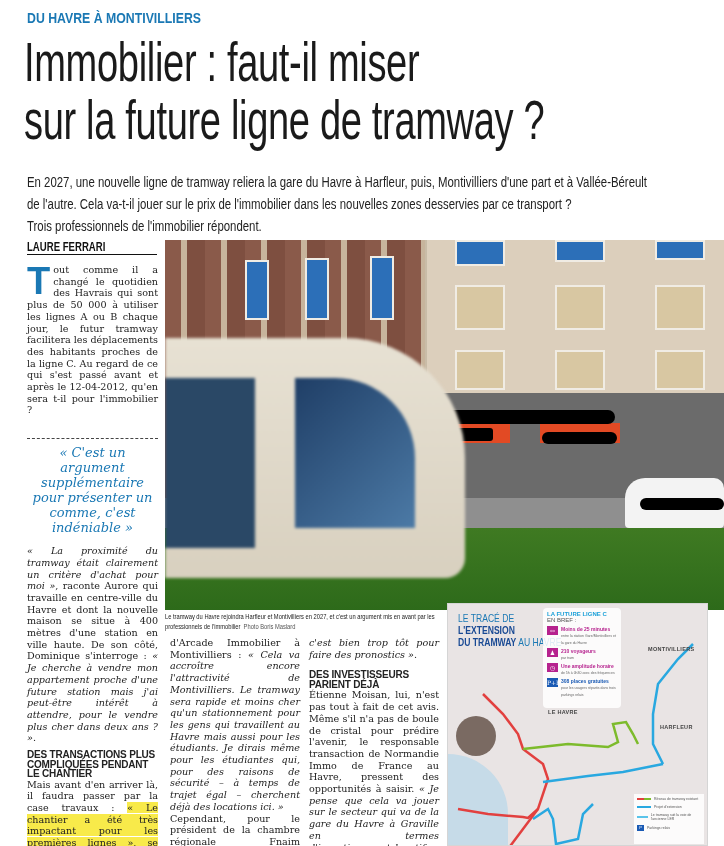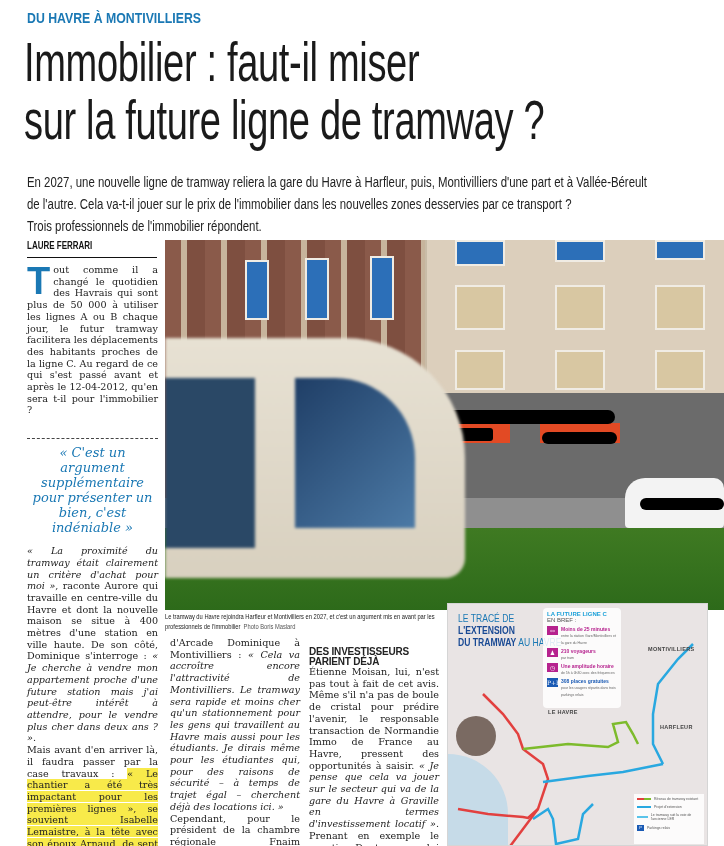--- a/index.html
+++ b/index.html
@@ -20,21 +20,21 @@
   }
   .chapo {
     position: absolute; left: 27px; top: 171px; width: 960px;
     font-family: "Liberation Sans", sans-serif; font-size: 15.5px;
     line-height: 22px; color: #222;
     transform: scaleX(0.735); transform-origin: left top;
   }
   .byline {
     position: absolute; left: 27px; top: 240px; width: 130px;
     font-family: "Liberation Sans", sans-serif; font-weight: bold;
-    font-size: 10px; color: #111; border-bottom: 1.5px solid #111; padding-bottom: 6px;
+    font-size: 12px; color: #111; border-bottom: 1.5px solid #111; 
   }
   .byline span { display: inline-block; transform: scaleX(0.8); transform-origin: left; }
 
   .col {
     position: absolute; font-size: 9.6px; line-height: 11.7px; text-align: justify;
     color: #222;
   }
   .col p { margin: 0; }
   .col i, .col em { }
   .hl { background: #f8ea4a; }
@@ -124,22 +124,23 @@
   <div>En 2027, une nouvelle ligne de tramway reliera la gare du Havre à Harfleur, puis, Montivilliers d'une part et à Vallée-Béreult</div>
   <div>de l'autre. Cela va-t-il jouer sur le prix de l'immobilier dans les nouvelles zones desservies par ce transport ?</div>
   <div>Trois professionnels de l'immobilier répondent.</div>
 </div>
 
 <div class="byline"><span>LAURE FERRARI</span></div>
 
 <div class="col col1">
   <p><span class="dropcap">T</span><span>out comme il a changé le quotidien des Havrais qui sont plus de 50 000 à utiliser les lignes A ou B chaque jour, le futur tramway facilitera les déplacements des habitants proches de la ligne C. Au regard de ce qui s'est passé avant et après le 12-04-2012, qu'en sera t-il pour l'immobilier ?</span></p>
   <div class="pull-rule"></div>
-  <div class="pullquote">« C'est un argument supplémentaire pour présenter un bien, c'est indéniable »</div>
+  <div class="pullquote">« C'est un argument supplémentaire pour présenter un comme, c'est indéniable »</div>
   <p><i>« La proximité du tramway était clairement un critère d'achat pour moi »</i><span>, raconte Aurore qui travaille en centre-ville du Havre et dont la nouvelle maison se situe à 400 mètres d'une station en ville haute. De son côté, Dominique s'interroge : </span><i>« Je cherche à vendre mon appartement proche d'une future station mais j'ai peut-être intérêt à attendre, pour le vendre plus cher dans deux ans ? »</i><span>.</span></p>
+  <div class="subhead">DES TRANSACTIONS PLUS COMPLIQUÉES PENDANT LE CHANTIER</div>
   <p><span>Mais avant d'en arriver là, il faudra passer par la case travaux : </span><span class="hl">« Le chantier a été très impactant pour les premières lignes », se souvient Isabelle Lemaistre, à la tête avec son époux Arnaud, de sept agences immobilières. « Durant cette période, la commercialisation des biens est un peu pénalisée en raison des nuisances », constate-t-elle en évoquant le bruit et les problèmes de circulation alentour. Néanmoins, même si les transactions ont été « un peu gelées » pendant les travaux, ensuite c'est une autre histoire : « C'est un argument supplémentaire pour présenter un bien, c'est indéniable. Notamment pour les familles souvent tentées d'habiter en périphérie. Elles seront confortées dans leur choix par ce moyen de transport », estime Isabelle Lemaistre.</span></p>
 
 </div>
 
 <div class="photo">
   <div class="bldg-left"></div>
   <div class="bldg-right"></div>
   <div class="win" style="left:290px;top:0;width:50px;height:26px;"></div>
   <div class="win" style="left:390px;top:0;width:50px;height:22px;"></div>
   <div class="win" style="left:490px;top:0;width:50px;height:20px;"></div>
@@ -167,25 +168,26 @@
     <div class="tram-wind"></div>
   </div>
 </div>
 
 <div class="caption">
   <span>Le tramway du Havre rejoindra Harfleur et Montivilliers en 2027, et c'est un argument mis en avant par les professionnels de l'immobilier</span>&nbsp;
   <span class="credit">Photo Boris Maslard</span>
 </div>
 
 <div class="col col2">
-  <p><span>d'Arcade Dominique à Montivilliers : </span><i>« Cela va accroître encore l'attractivité de Montivilliers. Le tramway sera rapide et moins cher qu'un stationnement pour les gens qui travaillent au Havre mais aussi pour les étudiants. Je dirais même pour les étudiantes qui, pour des raisons de sécurité – à temps de trajet égal – cherchent déjà des locations ici. »</i></p>
+  <p><span>d'Arcade Immobilier à Montivilliers : </span><i>« Cela va accroître encore l'attractivité de Montivilliers. Le tramway sera rapide et moins cher qu'un stationnement pour les gens qui travaillent au Havre mais aussi pour les étudiants. Je dirais même pour les étudiantes qui, pour des raisons de sécurité – à temps de trajet égal – cherchent déjà des locations ici. »</i></p>
   <p><span>Cependant, pour le président de la chambre régionale Fnaim (Fédération nationale de l'immobilier) Normandie : </span></p>
 </div>
 
 <div class="col col3">
+  <p><i>c'est bien trop tôt pour faire des pronostics »</i><span>.</span></p>
   <div class="subhead" style="margin-top:10px;">DES INVESTISSEURS PARIENT DÉJÀ</div>
   <p><span>Étienne Moisan, lui, n'est pas tout à fait de cet avis. Même s'il n'a pas de boule de cristal pour prédire l'avenir, le responsable transaction de Normandie Immo de France au Havre, pressent des opportunités à saisir. </span><i>« Je pense que cela va jouer sur le secteur qui va de la gare du Havre à Graville en termes d'investissement locatif »</i><span>. Prenant en exemple le quartier Danton ou celui des Docks au Havre, Étienne Moisan en est persuadé : </span></p>
 </div>
 
 <div class="map">
   <div class="sea"></div>
   <svg class="map-svg" width="261" height="243" viewBox="0 0 261 243">
     <polyline points="35,90 55,110 70,130 75,145 95,160 100,175 90,205 75,225 60,245" fill="none" stroke="#e2403f" stroke-width="2.5"></polyline>
     <polyline points="75,145 120,140 160,143 170,138 165,120 178,118 185,130 190,140" fill="none" stroke="#7dbb2c" stroke-width="2.5"></polyline>
     <polyline points="10,205 40,210 75,213 80,214 90,205" fill="none" stroke="#e2403f" stroke-width="2.5"></polyline>

